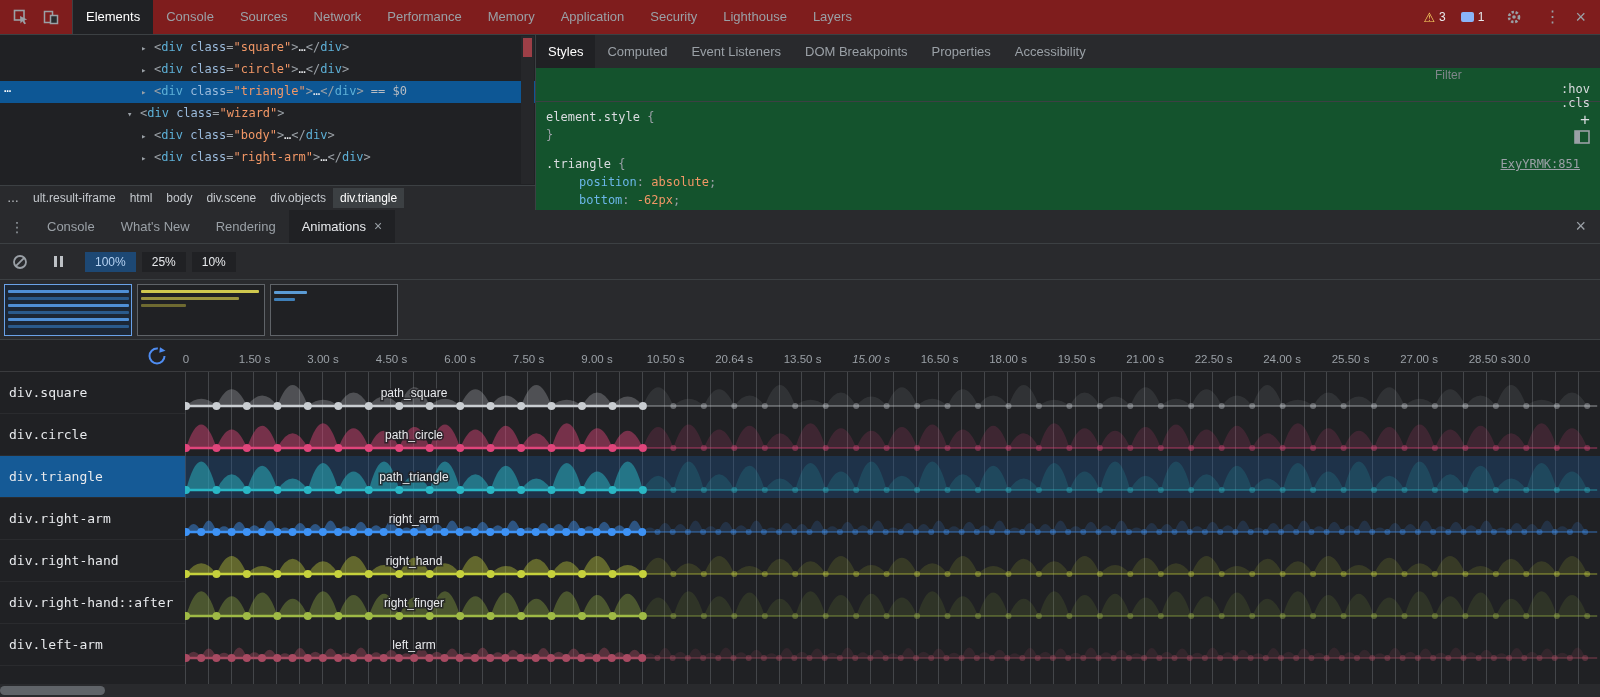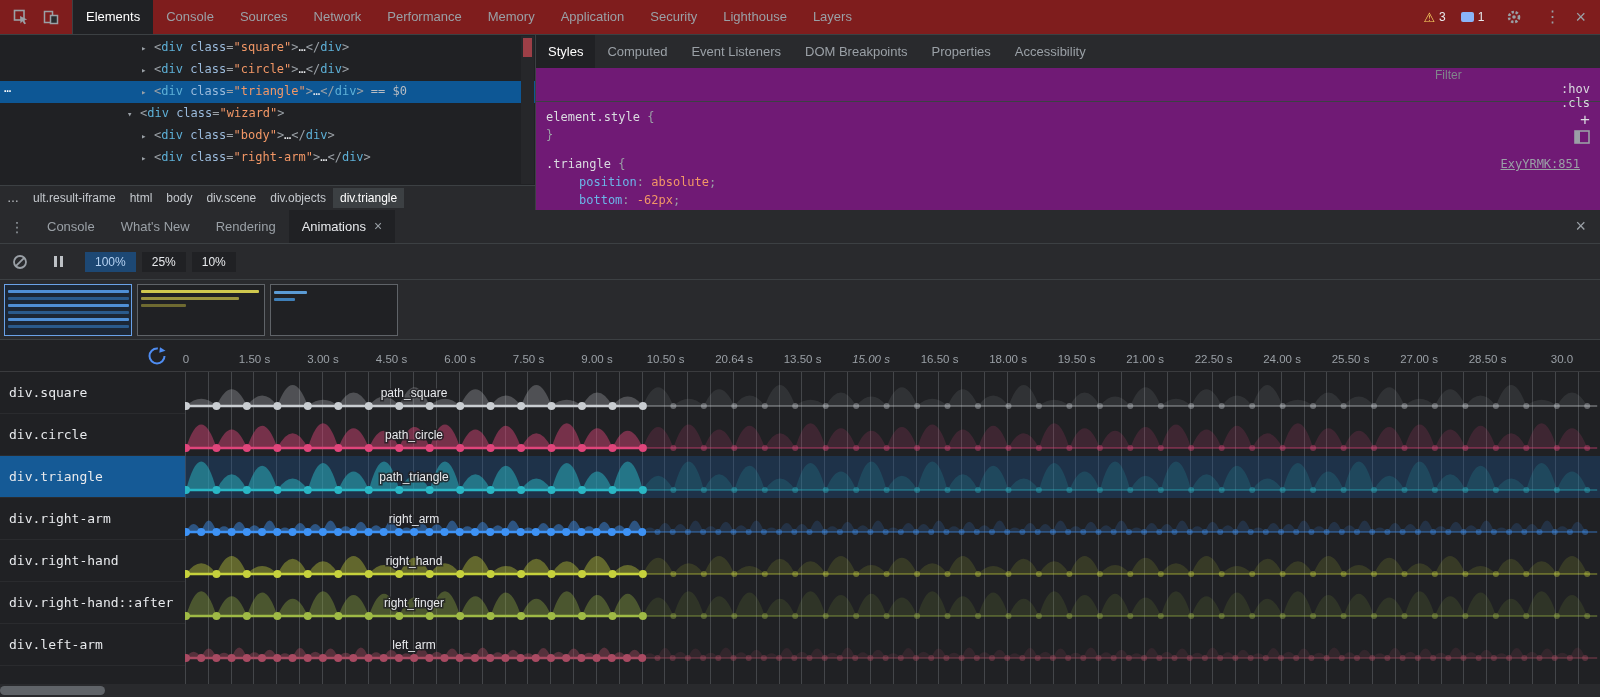--- a/index.html
+++ b/index.html
@@ -36,21 +36,21 @@
   .c-val  { color:#f29766; }
   .c-text { color:#e8eaed; }
   .c-meta { color:#b8bcc2; }
   #crumbs { position:absolute; left:0; right:0; bottom:0; height:25px; background:#292a2d; border-top:1px solid #3c4043; display:flex; align-items:center; font-size:12px; color:#c5c9ce; overflow:hidden; }
   .crumb { padding:3px 7px; white-space:nowrap; }
   .crumb.sel { background:#3c4043; color:#fff; }
   #elem-scrollbar { position:absolute; top:1px; right:1px; bottom:26px; width:13px; background:#26272a; }
   #elem-scrollbar .thumb { position:absolute; top:2px; left:2px; width:9px; height:19px; background:#9d3f47; }
 
   
-  #styles-panel { flex:1; display:flex; flex-direction:column; background:#701a75; }
+  #styles-panel { flex:1; display:flex; flex-direction:column; background:#14532d; }
   #styles-tabs { height:33px; background:#292a2d; display:flex; }
   #styles-tabs .tab { padding:0 12px; line-height:33px; font-size:13px; color:#9aa0a6; white-space:nowrap; }
   #styles-tabs .tab.sel { background:#202124; color:#fff; }
   #filter-row { height:34px; border-bottom:1px solid #3c4043; display:flex; align-items:flex-end; padding:0 10px;flex-direction:column; }
   #filter-input { background:transparent; border:none; outline:none; color:#e8eaed; font-size:12px; flex:1; font-family:"Liberation Sans",sans-serif; }
   #filter-input::placeholder { color:#80868b; }
   .toggle-chip { color:#dadce0; font-size:12px; margin-left:16px; font-family:"DejaVu Sans Mono",monospace; }
   .toggle-chip.plus { font-size:17px; font-family:"Liberation Sans",sans-serif; margin-left:18px; }
   #sidebar-toggle { margin-left:18px; display:flex; align-items:center; }
   #css-content { flex:1; padding:6px 20px 0 10px; font-family:"DejaVu Sans Mono",monospace; font-size:12px; line-height:18px; overflow:hidden; }
@@ -292,21 +292,21 @@
         <span class="tick" style="left: 871.05px; font-style: italic;">15.00 s</span>
         <span class="tick" style="left: 939.555px;">16.50 s</span>
         <span class="tick" style="left: 1008.06px;">18.00 s</span>
         <span class="tick" style="left: 1076.57px;">19.50 s</span>
         <span class="tick" style="left: 1145.07px;">21.00 s</span>
         <span class="tick" style="left: 1213.58px;">22.50 s</span>
         <span class="tick" style="left: 1282.08px;">24.00 s</span>
         <span class="tick" style="left: 1350.59px;">25.50 s</span>
         <span class="tick" style="left: 1419.09px;">27.00 s</span>
         <span class="tick" style="left: 1487.6px;">28.50 s</span>
-        <span class="tick" style="left: 1519px; margin-left: 43px;">30.0</span>
+        <span class="tick" style="left: 1519px;">30.0</span>
       </div>
 
     <div id="tracks">
         <div class="track-row">
           <div class="track-label">div.square</div>
           <svg class="track-svg" width="1415" height="42">
             <line x1="1" y1="34" x2="457.70000000000005" y2="34" stroke="#c9cdd1" stroke-width="2.4"></line>
             <line x1="457.70000000000005" y1="34" x2="1412.203" y2="34" stroke="#c9cdd1" stroke-width="2" opacity="0.35"></line>
             <path d="M1.0,34 Q16.2,19.4 31.5,34 Z" fill="#c9cdd1" opacity="0.28"></path>
             <path d="M31.5,34 Q46.7,0.6 61.9,34 Z" fill="#c9cdd1" opacity="0.28"></path>

